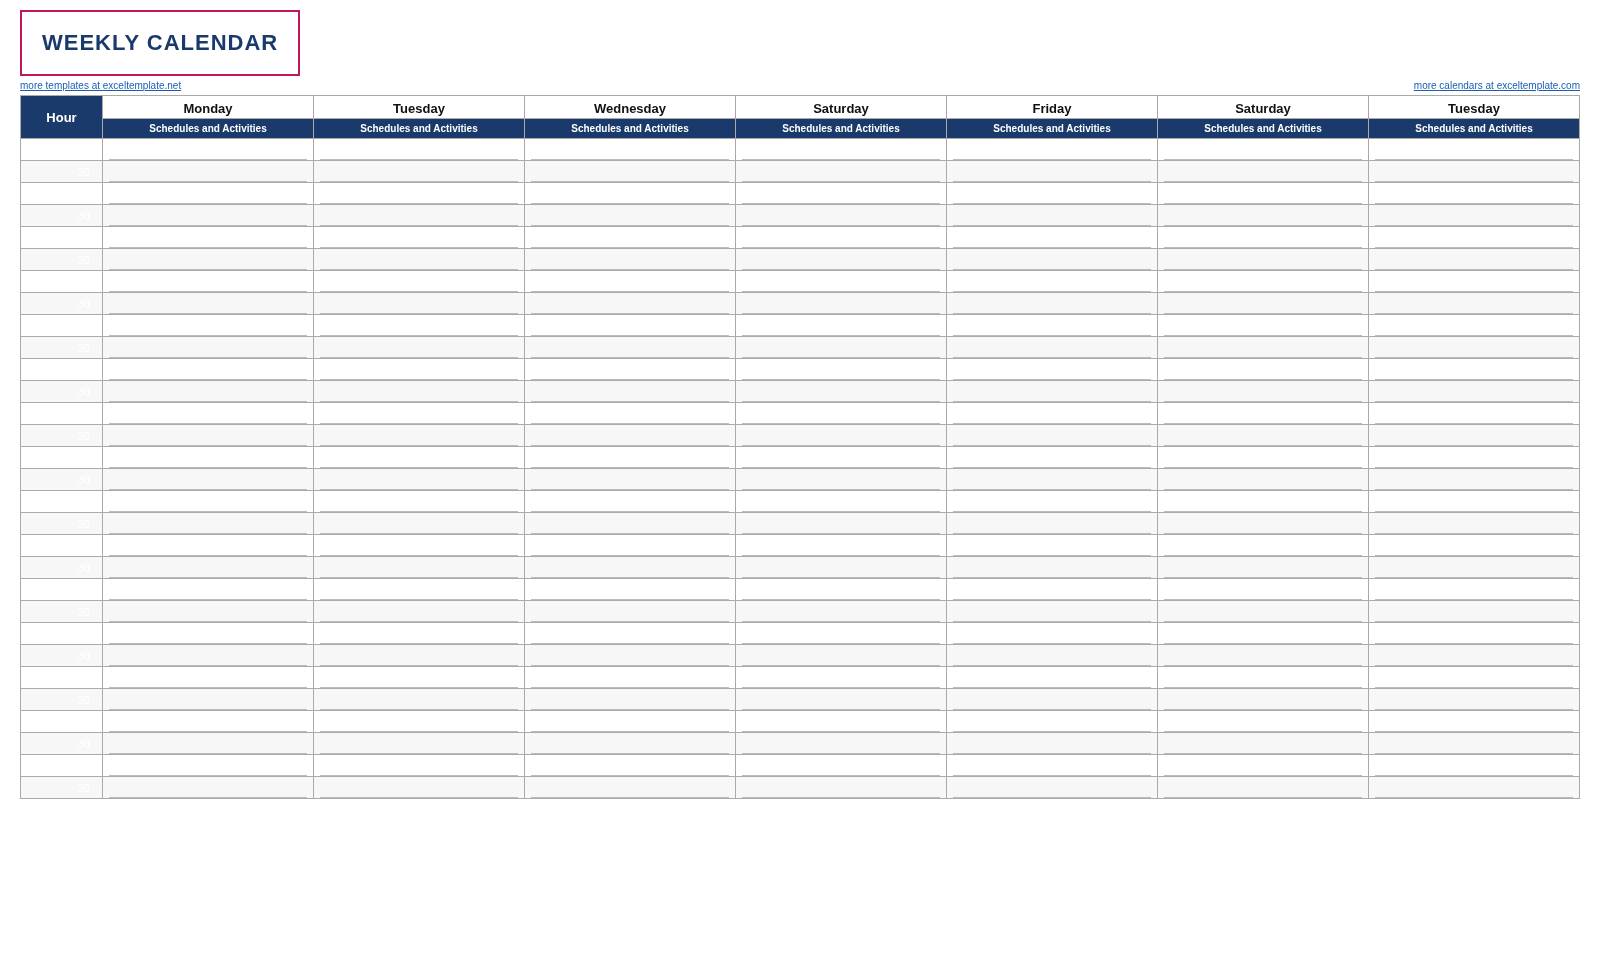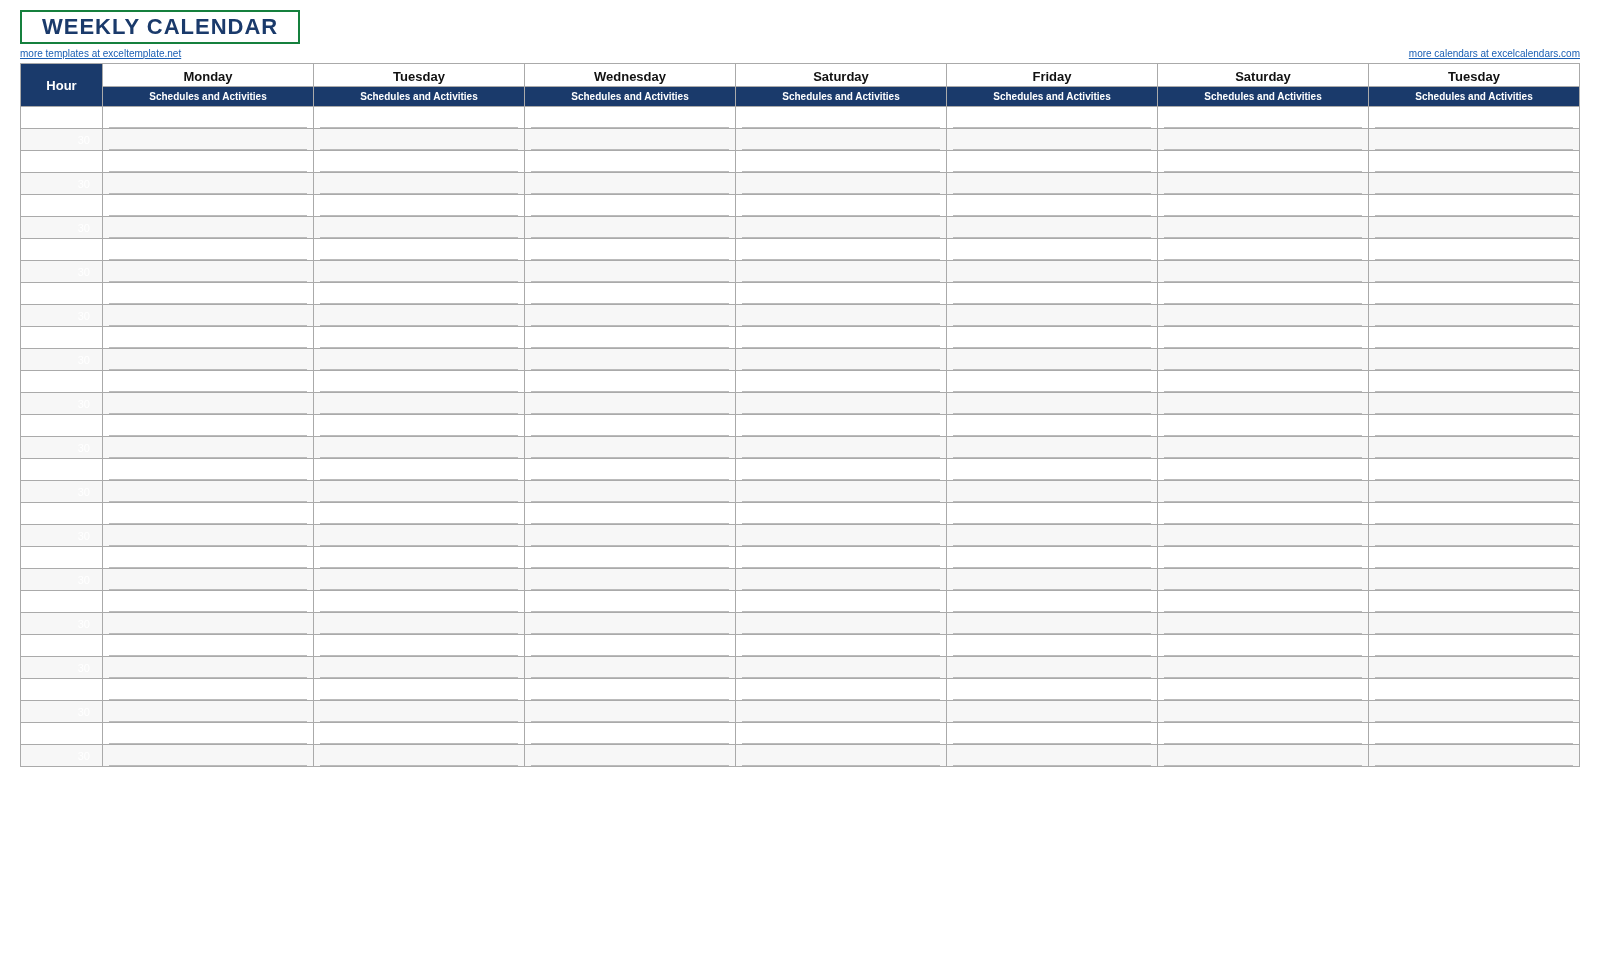--- a/index.html
+++ b/index.html
@@ -15,22 +15,22 @@
       background: #fff;
       padding: 10px 20px 20px 20px;
     }
     .top-bar {
       display: flex;
       align-items: center;
       justify-content: space-between;
       margin-bottom: 4px;
     }
     .title-box {
-      border: 2px solid #15803d;
-      padding: 2px 20px;
+      border: 2px solid #be185d;
+      padding: 18px 20px;
       display: inline-block;
     }
     .title-text {
       font-size: 22px;
       font-weight: 900;
       color: #1a3a6b;
       letter-spacing: 1px;
     }
     .link-left, .link-right {
       font-size: 10px;
@@ -126,21 +126,21 @@
 
 <div class="page">
   <div class="top-bar">
     <div class="title-box">
       <span class="title-text">WEEKLY CALENDAR</span>
     </div>
     <div></div>
   </div>
   <div class="links-row">
     <a class="link-left">more templates at exceltemplate.net</a>
-    <a class="link-right">more calendars at excelcalendars.com</a>
+    <a class="link-right">more calendars at exceltemplate.com</a>
   </div>
 
   <table class="calendar-table">
     <thead>
       <tr>
         <th class="hour-header" rowspan="2">Hour</th>
         <th class="day-header day-col">Monday</th>
         <th class="day-header day-col">Tuesday</th>
         <th class="day-header day-col">Wednesday</th>
         <th class="day-header day-col">Saturday</th>

